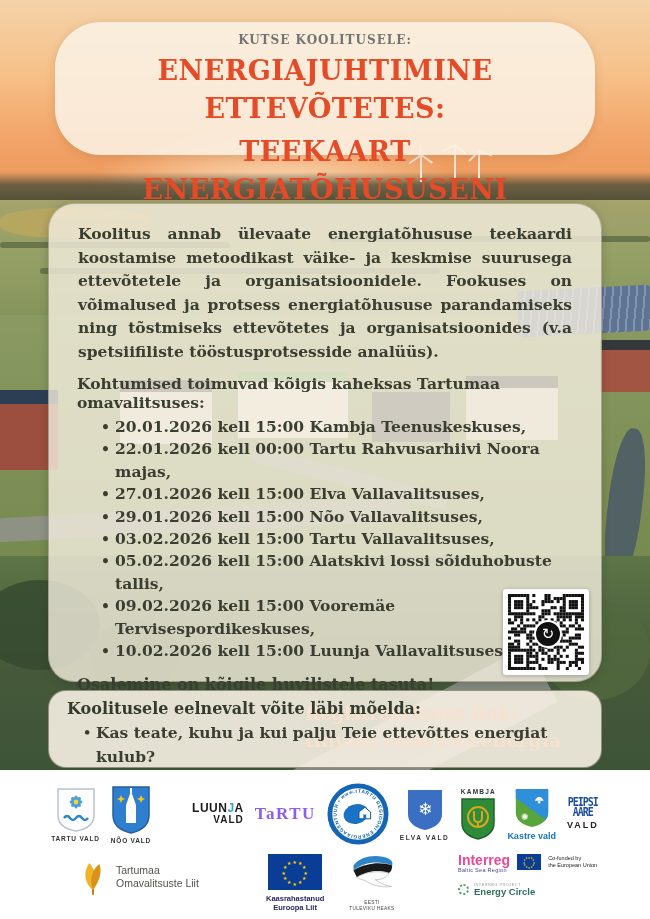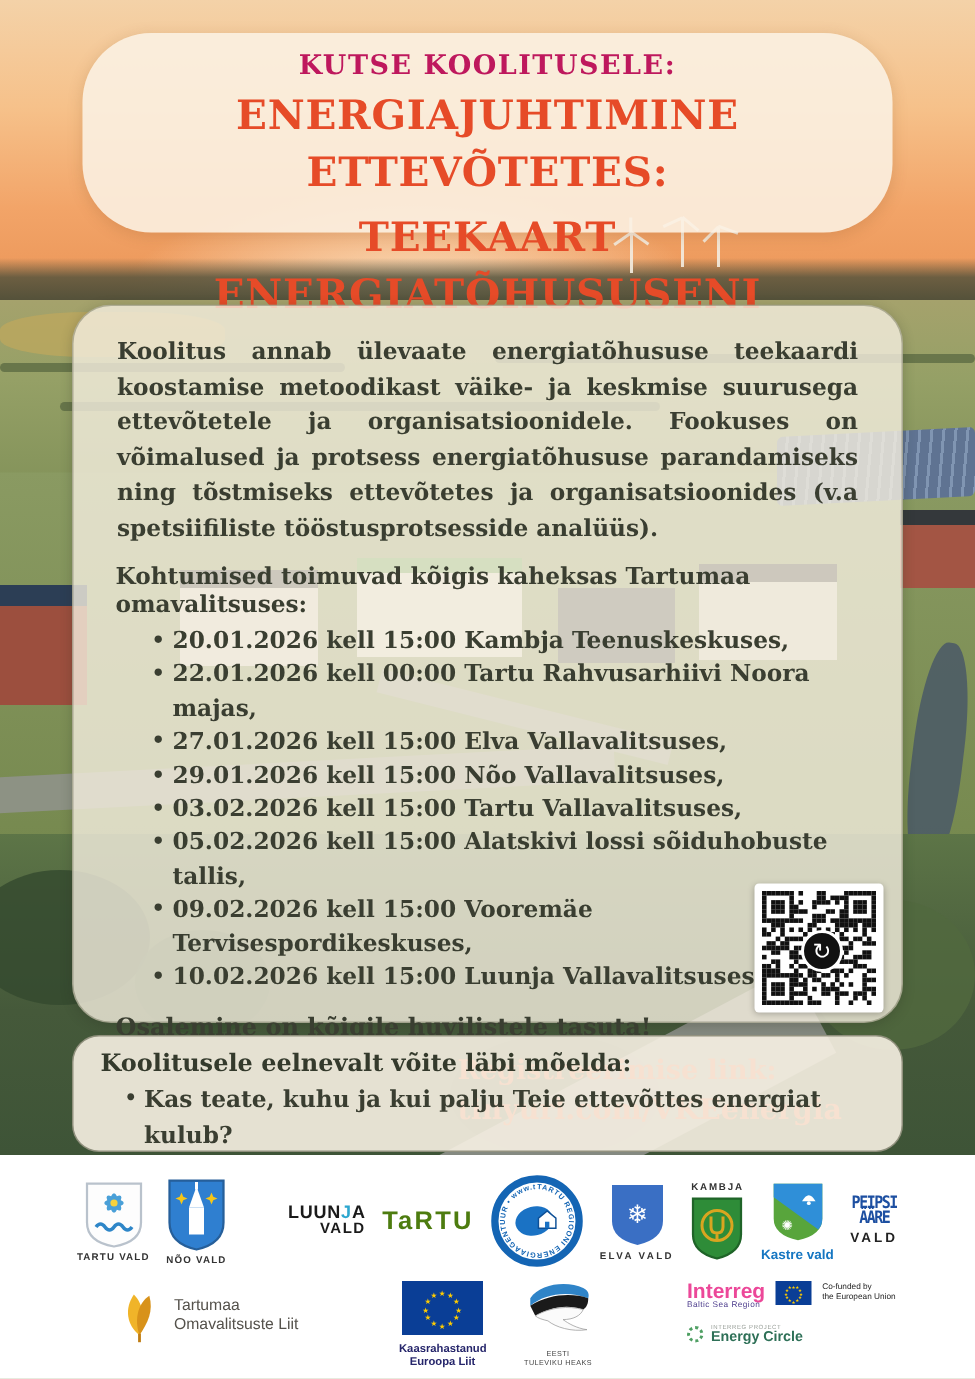--- a/index.html
+++ b/index.html
@@ -35,21 +35,21 @@
   .blob{position:absolute;border-radius:50%;}
   .road-bottom{position:absolute;right:90px;bottom:-6px;width:300px;height:64px;background:#8d9089;
        transform:rotate(-28deg);opacity:.9;}
   .turbine{position:absolute;width:2px;height:26px;background:rgba(243,236,224,.9);}
   .turbine i{position:absolute;left:0;top:-1px;width:1.5px;height:14px;background:rgba(243,236,224,.9);
        transform-origin:top center;display:block;}
   
   .header-card{position:absolute;left:55px;top:22px;width:540px;height:133px;border-radius:46px;
        background:rgba(250,241,228,.88);box-shadow:0 2px 10px rgba(120,70,30,.18);
        text-align:center;padding-top:11px;box-sizing:border-box;}
-  .kicker{font-size:18px;font-weight:bold;letter-spacing:1px;color:#be185d;}
+  .kicker{font-size:12px;font-weight:bold;letter-spacing:1px;color:#737373;}
   .title{font-size:27px;font-weight:bold;letter-spacing:.5px;color:#e64b28;line-height:38px;margin-top:5px;}
   
   .main-card{position:absolute;left:48px;top:203px;width:554px;height:479px;border-radius:26px;
        background:rgba(245,239,224,.80);border:1px solid rgba(90,92,66,.40);
        box-shadow:0 2px 8px rgba(40,45,30,.25);box-sizing:border-box;
        padding:17px 28px 12px 28px;}
   .para{font-size:15.5px;font-weight:bold;line-height:23.5px;text-align:justify;margin:1px;}
   .para2{margin-top:11px;}
   .sched-head{margin-top:11px;font-size:15.5px;font-weight:bold;}
   ul.sched{list-style:none;margin:4px 0 0 24px;padding:0;}
@@ -76,22 +76,22 @@
   
   .footer{position:absolute;left:0;top:770px;width:650px;height:149px;background:#ffffff;}
   .f-row1{position:absolute;left:0;right:0;top:8px;height:72px;display:flex;justify-content:center;
        align-items:center;gap:11px;font-family:"Liberation Sans",sans-serif;}
   .crest{display:flex;flex-direction:column;align-items:center;gap:2px;}
   .crest-label{font-size:6.5px;font-weight:bold;letter-spacing:.8px;color:#333;}
   .luunja{font-family:"Liberation Sans",sans-serif;text-align:right;line-height:12px;}
   .luunja .l1{font-size:12px;font-weight:900;color:#1a1a1a;letter-spacing:.5px;padding-left:30px;}
   .luunja .l1 b{color:#2da7cf;}
   .luunja .l2{font-size:10px;font-weight:900;color:#1a1a1a;letter-spacing:1px;}
-  .tartu-city{font-family:Liberation Sans, sans-serif;font-size:17px;font-weight:bold;
-       color:#4d7c0f;letter-spacing:1.5px;}
+  .tartu-city{font-family:Liberation Serif, serif;font-size:17px;font-weight:bold;
+       color:#8b5cf6;letter-spacing:1.5px;}
   .kastre-label{font-size:9px;font-weight:bold;color:#1576c2;font-family:"Liberation Sans",sans-serif;}
   .peipsi{display:flex;flex-direction:column;align-items:center;font-family:"DejaVu Sans Mono",monospace;}
   .peipsi .mono{font-size:10px;font-weight:bold;color:#1d4fa1;line-height:10px;letter-spacing:-1px;
        transform:scaleY(1.15);}
   .peipsi .vald{font-family:"Liberation Sans",sans-serif;font-size:9px;font-weight:900;color:#222;
        letter-spacing:2px;margin-top:2px;}
   .f2-item{position:absolute;font-family:"Liberation Sans",sans-serif;}
   .tol{display:flex;align-items:center;gap:8px;}
   .tol-text{font-size:10.5px;color:#55524c;line-height:13px;}
   .eu-flag{position:relative;width:54px;height:36px;background:#0a3e96;}

